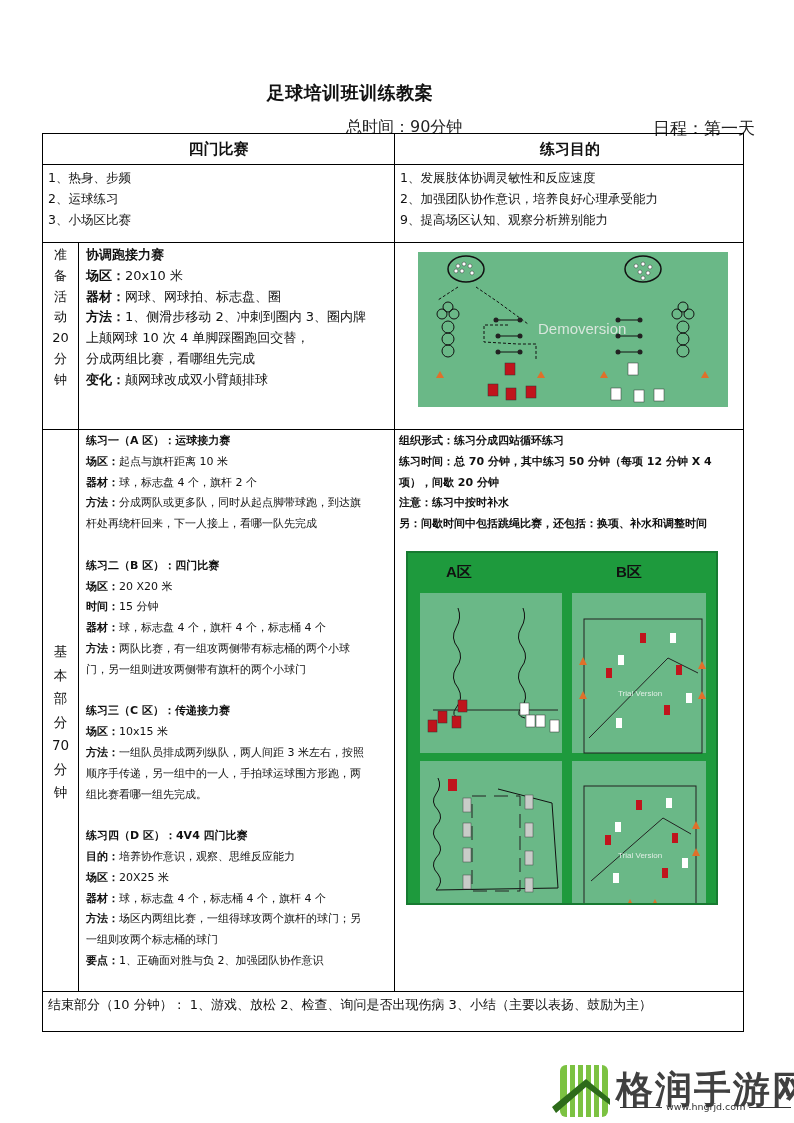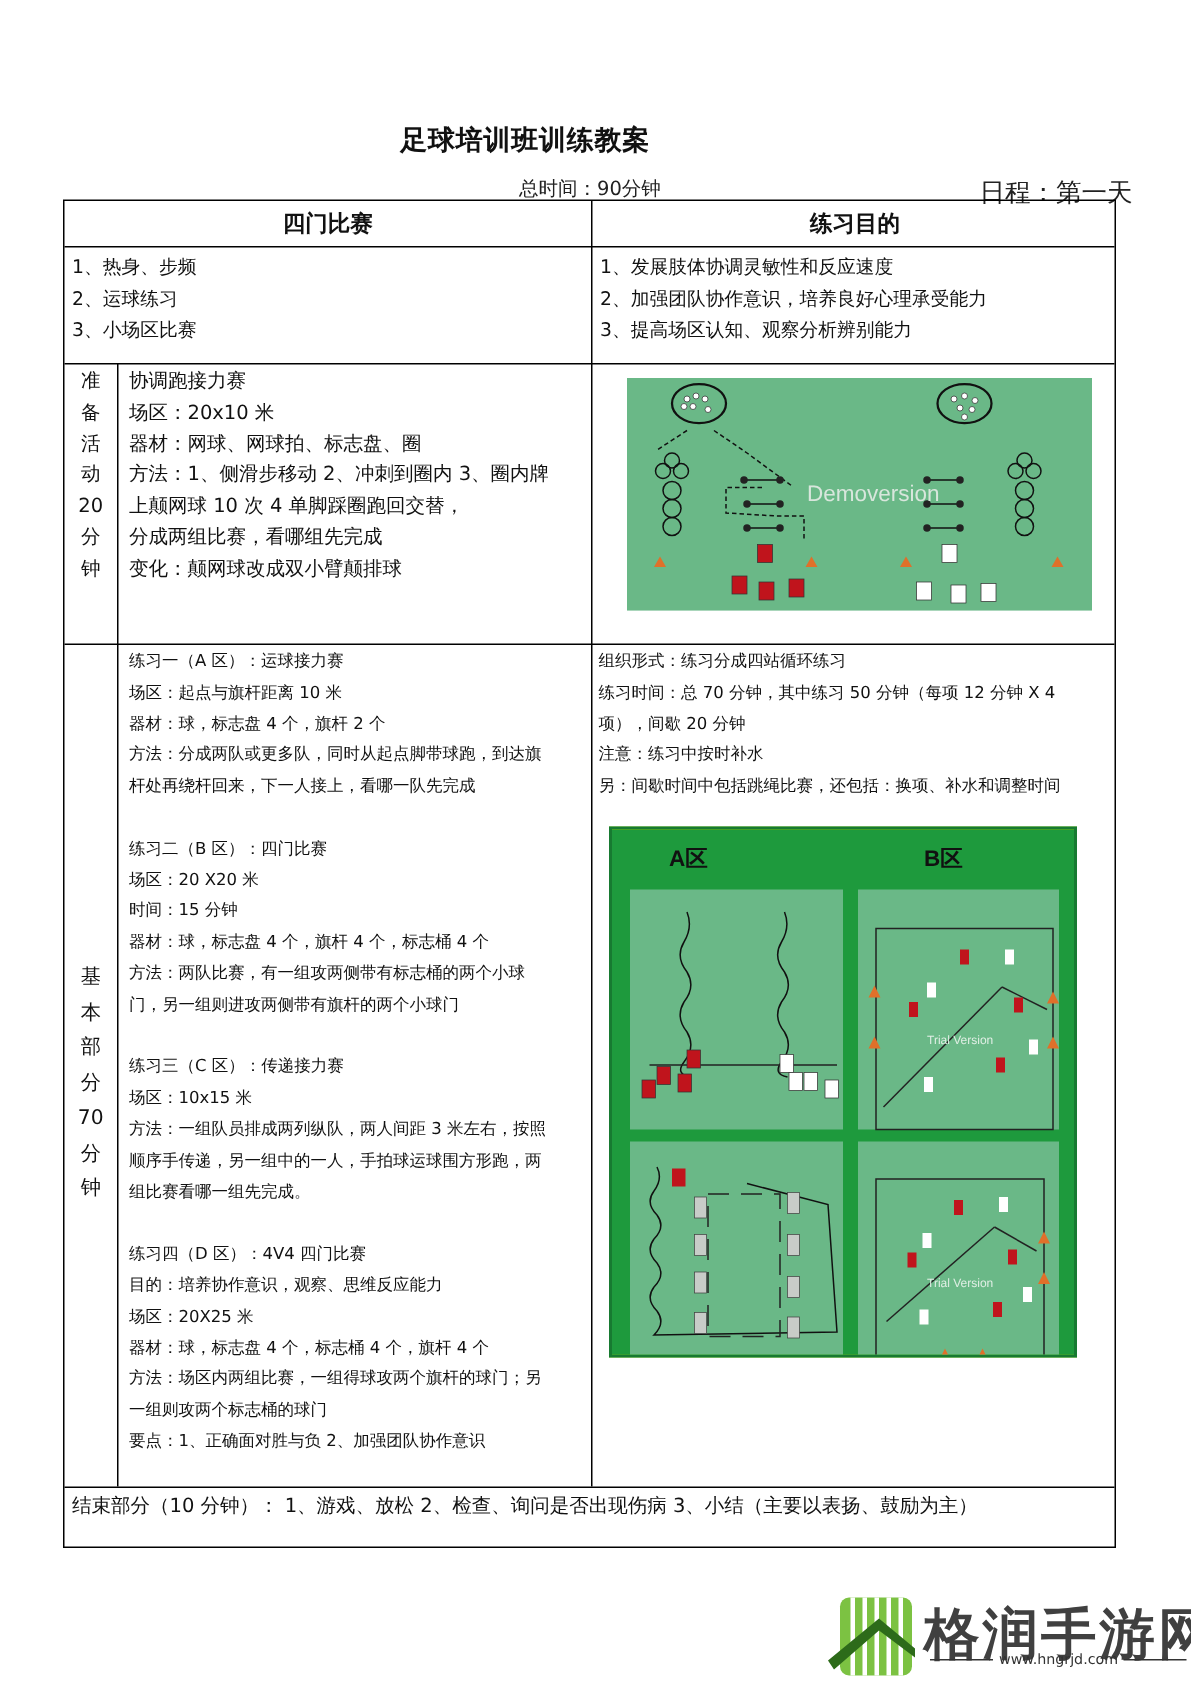--- a/index.html
+++ b/index.html
@@ -1,35 +1,35 @@
 <!DOCTYPE html>
 <html><head>
 <meta charset="utf-8">
 <style>
   * { box-sizing: border-box; margin: 0; padding: 0; }
   html, body { width: 794px; height: 1123px; background: #ffffff; overflow: hidden; }
   body { position: relative; font-family: "DejaVu Sans", "Liberation Sans", sans-serif; color: #111; }
 
   .title { position: absolute; top: 81px; left: 0; width: 700px; text-align: center; font-size: 18px; font-weight: bold; letter-spacing: 0.5px; }
-  .meta-time { position: absolute; top: 117px; left: 346px; font-size: 13px; color: #222; }
+  .meta-time { position: absolute; top: 117px; left: 346px; font-size: 16px; color: #222; }
   .meta-schedule { position: absolute; top: 117px; left: 653px; font-size: 17px; color: #222; text-align: center; }
 
   .tbl { position: absolute; left: 42px; top: 133px; width: 702px; height: 899px; border: 1px solid #000; }
   .hline { position: absolute; left: 0; width: 100%; height: 1px; background: #000; }
   .vline { position: absolute; width: 1px; background: #000; }
 
   .hdr { position: absolute; top: 0; height: 30px; line-height: 30px; text-align: center; font-size: 15px; font-weight: bold; }
 
   .cell { position: absolute; font-size: 12.5px; line-height: 21px; }
   .cell .ln { white-space: nowrap; }
 
   .vertical-label { position: absolute; width: 35px; text-align: center; font-size: 13px; line-height: 20.8px; }
 
   .small { font-size: 11px; line-height: 20.8px; }
-  .b { font-weight: normal; }
+  .b { font-weight: bold; }
 
   .diagram-prep { position: absolute; left: 375px; top: 118px; width: 310px; height: 155px; background: #6ab887; overflow: hidden; }
   .diagram-main { position: absolute; left: 363px; top: 417px; width: 312px; height: 354px; background: #84cc16; border: 2px solid #177a31; overflow: hidden; }
 
   .logo { position: absolute; left: 552px; top: 1063px; width: 240px; height: 56px; }
   .logo-text { position: absolute; left: 64px; top: 2px; font-size: 37px; font-weight: bold; color: #404040; letter-spacing: 2px; white-space: nowrap; }
   .logo-url { position: absolute; left: 64px; top: 38px; font-size: 9.5px; color: #333; white-space: nowrap; }
   .logo-url::before, .logo-url::after { content: ""; display: inline-block; width: 42px; height: 1px; background: #333; vertical-align: middle; margin: 0 4px; }
 </style>
 </head>
@@ -53,21 +53,21 @@
   <div class="hdr" style="left:352px; width:350px">练习目的</div>
 
   <div class="cell" style="left:5px; top:33px">
     <div class="ln">1、热身、步频</div>
     <div class="ln">2、运球练习</div>
     <div class="ln">3、小场区比赛</div>
   </div>
   <div class="cell" style="left:357px; top:33px">
     <div class="ln">1、发展肢体协调灵敏性和反应速度</div>
     <div class="ln">2、加强团队协作意识，培养良好心理承受能力</div>
-    <div class="ln">3、提高场区认知、观察分析辨别能力</div>
+    <div class="ln">9、提高场区认知、观察分析辨别能力</div>
   </div>
 
   <div class="vertical-label" style="left:0; top:111px">
     <div>准</div>
     <div>备</div>
     <div>活</div>
     <div>动</div>
     <div>20</div>
     <div>分</div>
     <div>钟</div>

